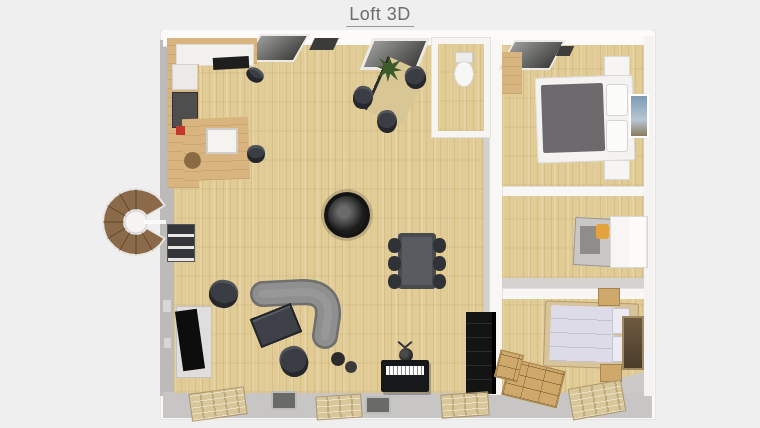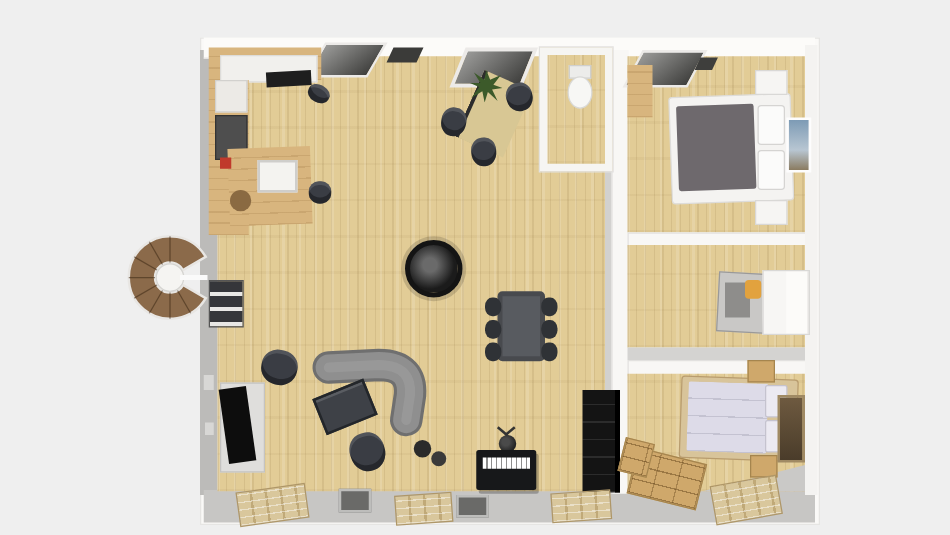--- a/index.html
+++ b/index.html
@@ -41,20 +41,21 @@
   .drum{border-radius:50%;background:radial-gradient(circle at 40% 40%, #4a4a4a 0 25%, #222 70%);}
   .drum::before,.drum::after{content:"";position:absolute;width:10px;height:2px;background:#333;top:-4px;left:4px;}
   .drum::before{transform:rotate(-40deg);} .drum::after{transform:rotate(40deg);left:-2px;}
   .plant{background:#3c5a2a;clip-path:polygon(50% 0,62% 30%,95% 15%,72% 45%,100% 55%,68% 60%,85% 95%,55% 68%,45% 100%,38% 65%,5% 85%,28% 52%,0 40%,32% 40%,12% 8%,44% 30%);}
 </style>
 </head>
 <body>
 
 <div id="scene">
 
+  <div class="abs title">Loft 3D</div>
 
   <div class="abs" style="left:160px;top:30px;width:494px;height:388px;background:#faf9f7;border:1px solid #e6e5e3;"></div>
   <div class="abs wallg" style="left:160px;top:40px;width:14px;height:356px;background:#bcbbb9;"></div>
   <div class="abs wallg" style="left:163px;top:392px;width:489px;height:26px;background:#c7c6c4;"></div>
   <div class="abs wallw" style="left:163px;top:30px;width:489px;height:16px;border-bottom:1px solid #e5e4e2;background:#fcfbf9;"></div>
   <div class="abs wood" style="left:174px;top:45px;width:314px;height:348px;"></div>
 
   <div class="abs" style="left:484px;top:45px;width:5px;height:348px;background:#d2d1cf;"></div>
   <div class="abs wallw" style="left:489px;top:40px;width:13px;height:355px;border-left:1px solid #dddcda;"></div>
   <div class="abs wood" style="left:502px;top:45px;width:142px;height:141px;"></div>

